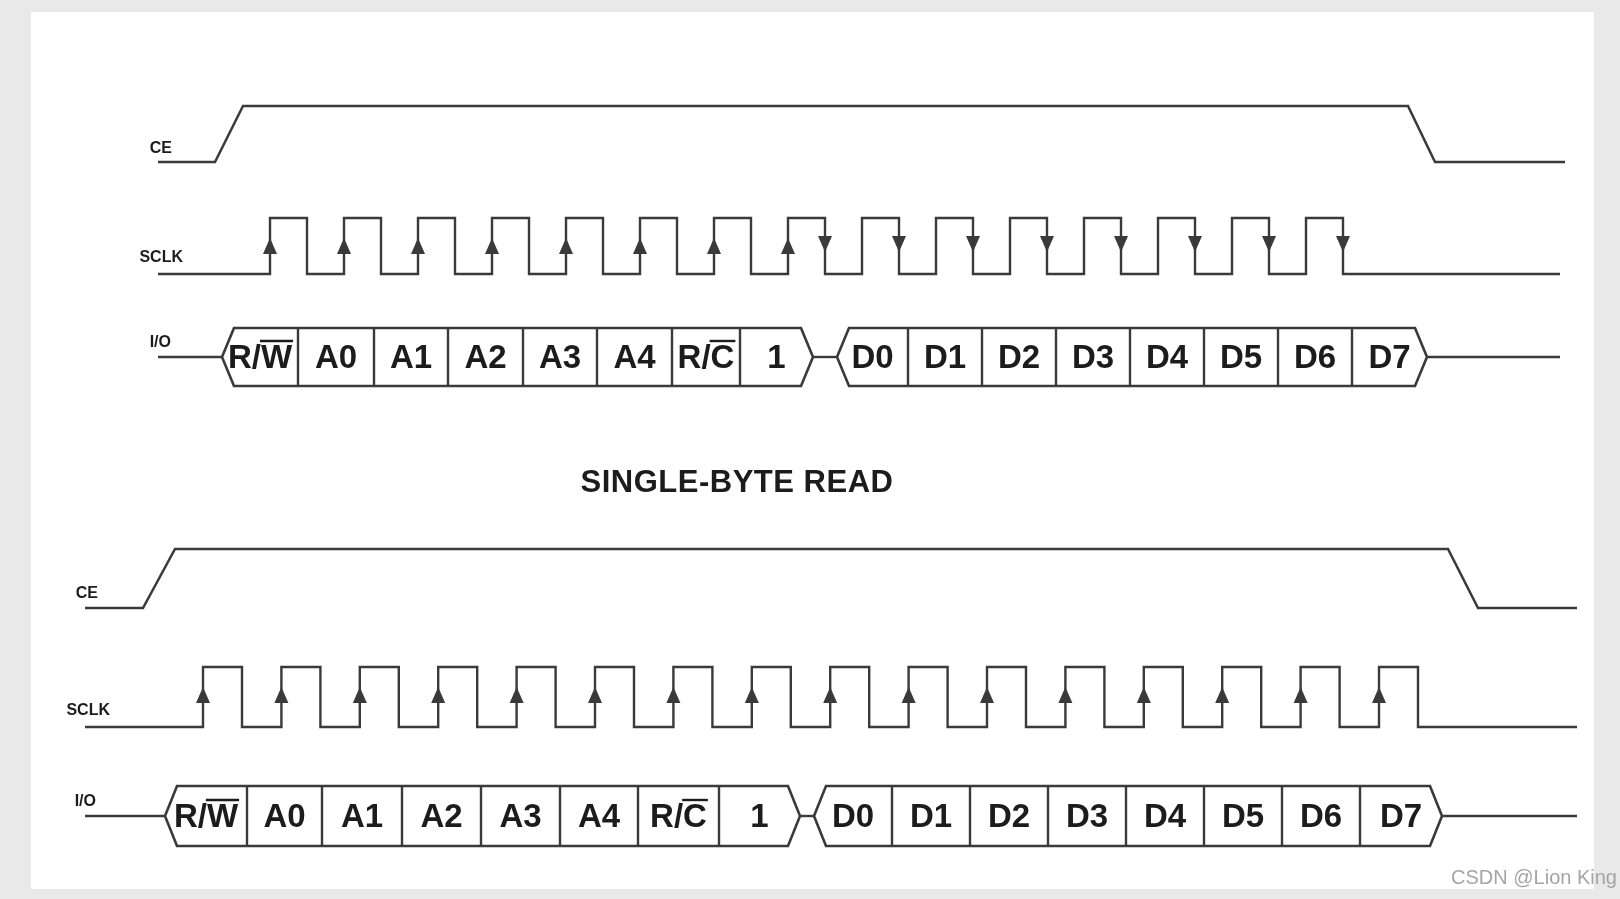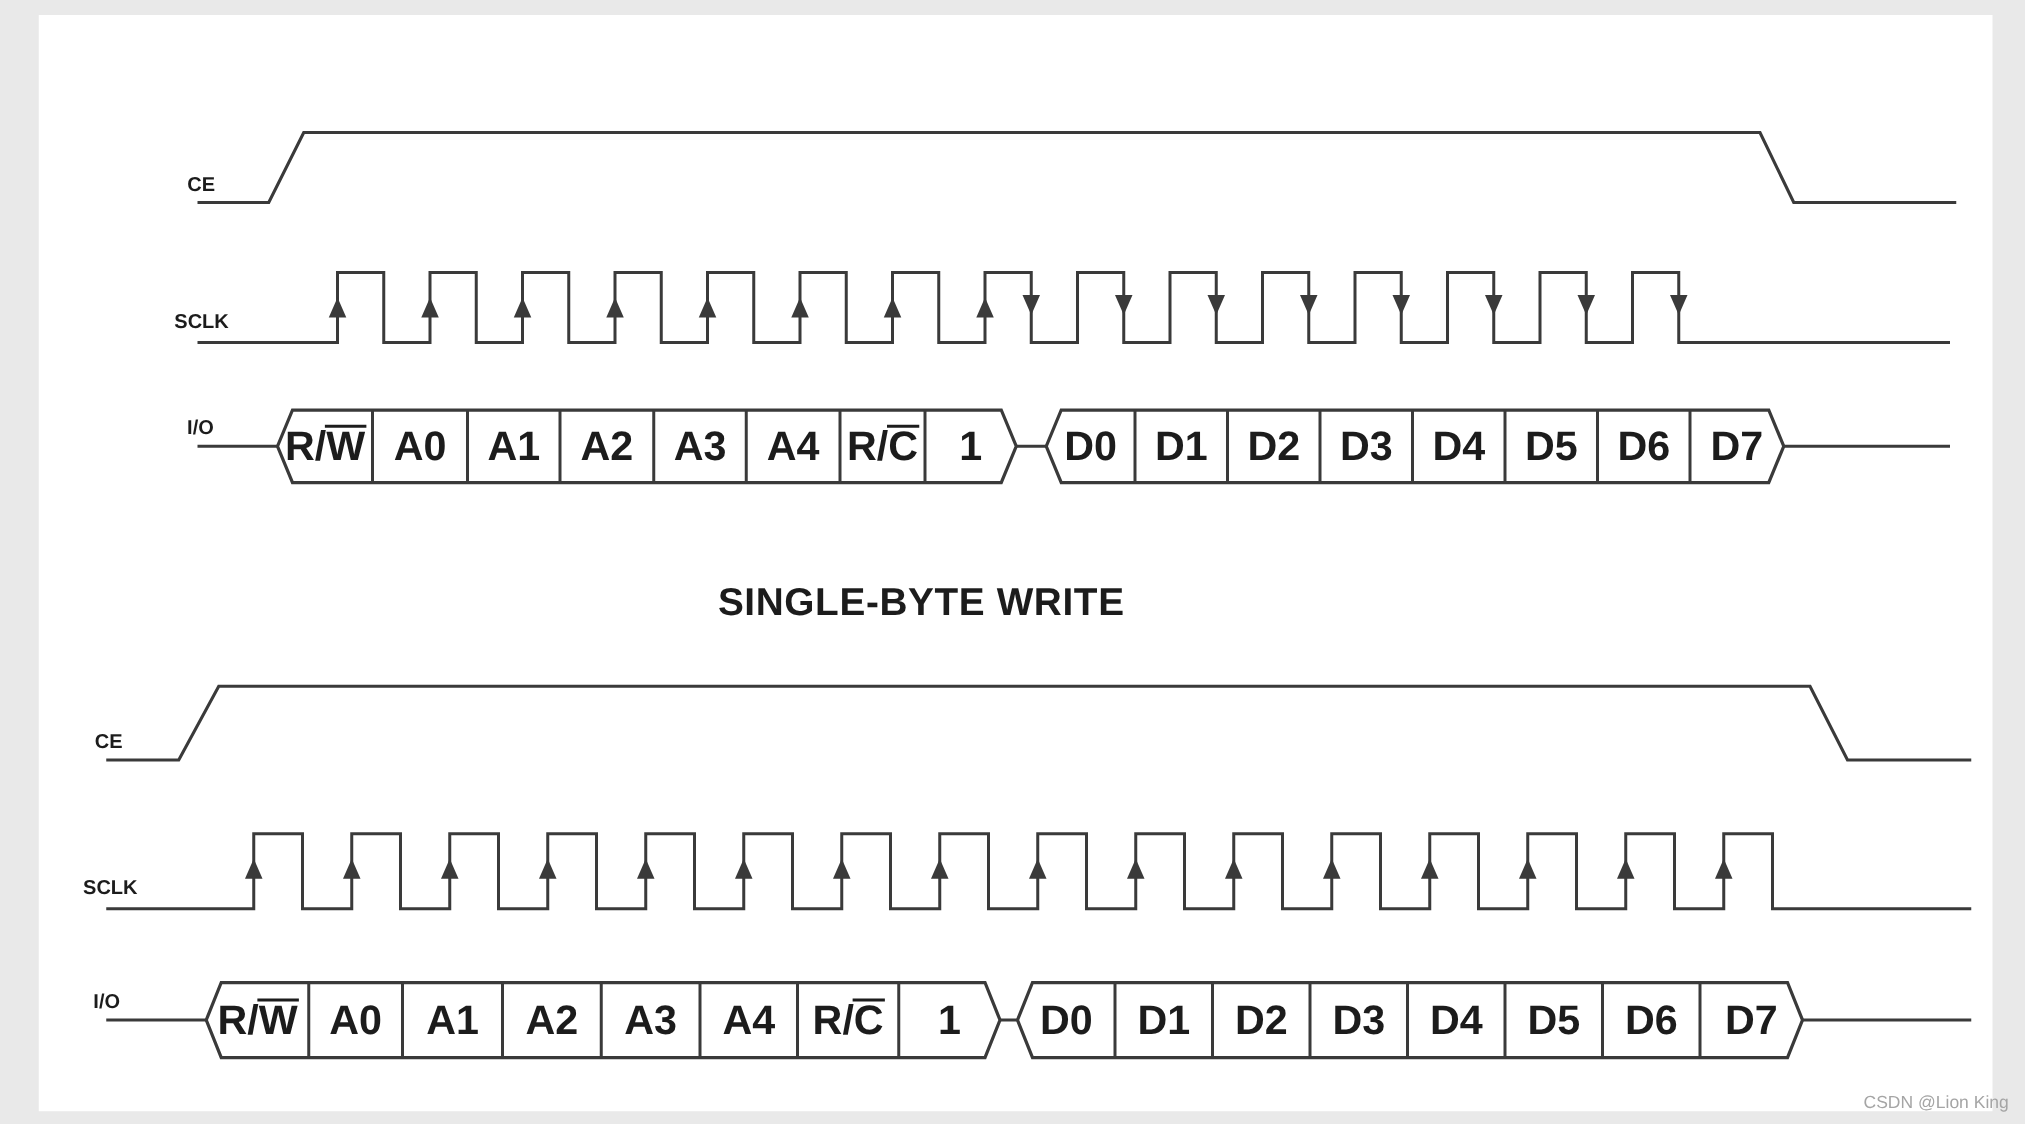--- a/index.html
+++ b/index.html
@@ -29,22 +29,22 @@
     position:absolute;
     transform:translateX(-50%);
     font-weight:bold;
     font-size:31px;
     letter-spacing:.5px;
     color:var(--text);
     white-space:nowrap;
   }
   .watermark{
     position:absolute;
-    right:13px;bottom:10px;
-    font-size:14px;
+    right:3px;bottom:10px;
+    font-size:20px;
     color:var(--wm);
     white-space:nowrap;
   }
 </style>
 </head>
 <body>
 
 <div class="page">
   <div class="paper"></div>
 
@@ -165,16 +165,16 @@
         <text x="1009" y="827" text-anchor="middle" font-family="&quot;Liberation Sans&quot;,sans-serif" font-size="33" font-weight="bold" fill="#1c1c1c">D2</text>
         <text x="1087" y="827" text-anchor="middle" font-family="&quot;Liberation Sans&quot;,sans-serif" font-size="33" font-weight="bold" fill="#1c1c1c">D3</text>
         <text x="1165" y="827" text-anchor="middle" font-family="&quot;Liberation Sans&quot;,sans-serif" font-size="33" font-weight="bold" fill="#1c1c1c">D4</text>
         <text x="1243" y="827" text-anchor="middle" font-family="&quot;Liberation Sans&quot;,sans-serif" font-size="33" font-weight="bold" fill="#1c1c1c">D5</text>
         <text x="1321" y="827" text-anchor="middle" font-family="&quot;Liberation Sans&quot;,sans-serif" font-size="33" font-weight="bold" fill="#1c1c1c">D6</text>
         <text x="1401" y="827" text-anchor="middle" font-family="&quot;Liberation Sans&quot;,sans-serif" font-size="33" font-weight="bold" fill="#1c1c1c">D7</text>
       </g>
     </svg>
 
 
-  <div class="dia-title" style="left:737px;top:464px">SINGLE-BYTE WRITE</div>
+  <div class="dia-title" style="left:737px;top:464px">SINGLE-BYTE READ</div>
 
   <div class="watermark">CSDN @Lion King</div>
 </div>
 
 </body></html>

